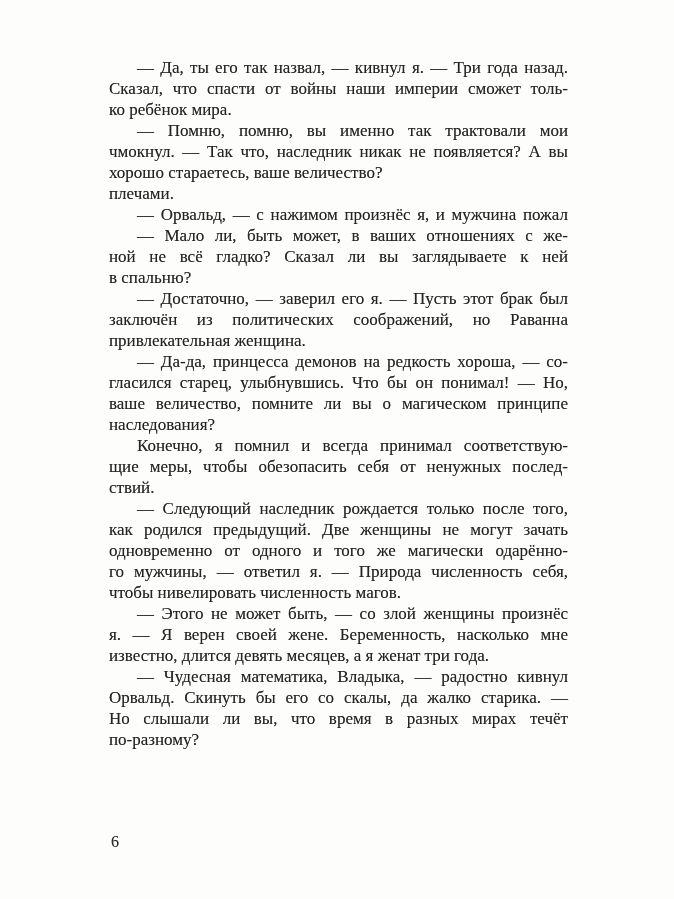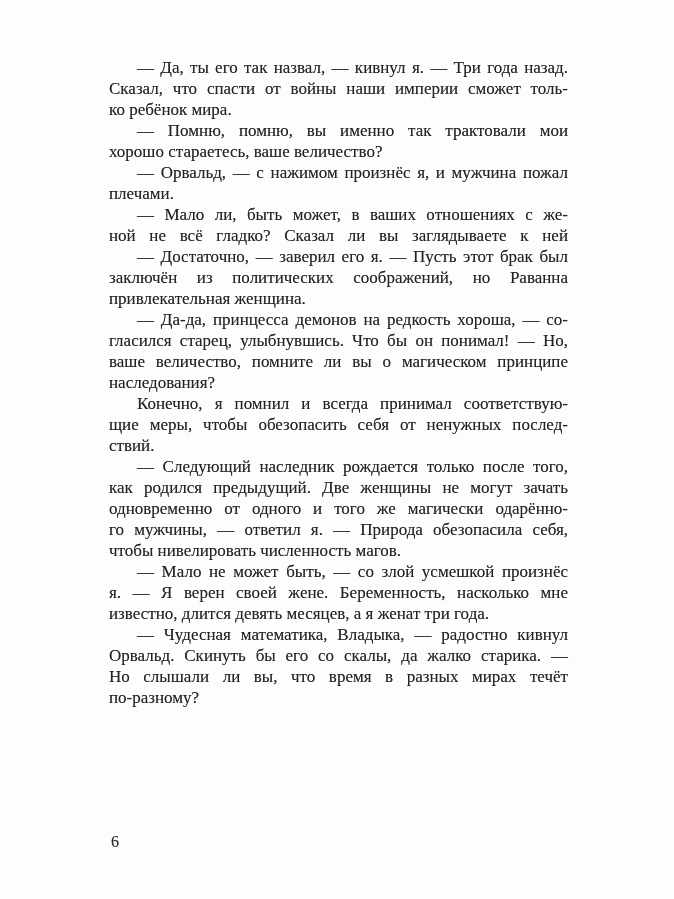--- a/index.html
+++ b/index.html
@@ -48,29 +48,31 @@
 
 <div class="page">
   <div class="text-block">
       <div class="para">
         <div class="line first just">— Да, ты его так назвал, — кивнул я. — Три года назад.</div>
         <div class="line just">Сказал, что спасти от войны наши империи сможет толь-</div>
         <div class="line">ко ребёнок мира.</div>
       </div>
       <div class="para">
         <div class="line first just">— Помню, помню, вы именно так трактовали мои</div>
+        <div class="line just">чмокнул. — Так что, наследник никак не появляется? А вы</div>
         <div class="line">хорошо стараетесь, ваше величество?</div>
       </div>
       <div class="para">
+        <div class="line">плечами.</div>
         <div class="line first just">— Орвальд, — с нажимом произнёс я, и мужчина пожал</div>
-        <div class="line">плечами.</div>
       </div>
       <div class="para">
         <div class="line first just">— Мало ли, быть может, в ваших отношениях с же-</div>
         <div class="line just">ной не всё гладко? Сказал ли вы заглядываете к ней</div>
+        <div class="line">в спальню?</div>
       </div>
       <div class="para">
         <div class="line first just">— Достаточно, — заверил его я. — Пусть этот брак был</div>
         <div class="line just">заключён из политических соображений, но Раванна</div>
         <div class="line">привлекательная женщина.</div>
       </div>
       <div class="para">
         <div class="line first just">— Да-да, принцесса демонов на редкость хороша, — со-</div>
         <div class="line just">гласился старец, улыбнувшись. Что бы он понимал! — Но,</div>
         <div class="line just">ваше величество, помните ли вы о магическом принципе</div>
@@ -78,25 +80,25 @@
       </div>
       <div class="para">
         <div class="line first just">Конечно, я помнил и всегда принимал соответствую-</div>
         <div class="line just">щие меры, чтобы обезопасить себя от ненужных послед-</div>
         <div class="line">ствий.</div>
       </div>
       <div class="para">
         <div class="line first just">— Следующий наследник рождается только после того,</div>
         <div class="line just">как родился предыдущий. Две женщины не могут зачать</div>
         <div class="line just">одновременно от одного и того же магически одарённо-</div>
-        <div class="line just">го мужчины, — ответил я. — Природа обезопасила себя,</div>
+        <div class="line just">го мужчины, — ответил я. — Природа численность себя,</div>
         <div class="line">чтобы нивелировать численность магов.</div>
       </div>
       <div class="para">
-        <div class="line first just">— Мало не может быть, — со злой усмешкой произнёс</div>
+        <div class="line first just">— Этого не может быть, — со злой женщины произнёс</div>
         <div class="line just">я. — Я верен своей жене. Беременность, насколько мне</div>
         <div class="line">известно, длится девять месяцев, а я женат три года.</div>
       </div>
       <div class="para">
         <div class="line first just">— Чудесная математика, Владыка, — радостно кивнул</div>
         <div class="line just">Орвальд. Скинуть бы его со скалы, да жалко старика. —</div>
         <div class="line just">Но слышали ли вы, что время в разных мирах течёт</div>
         <div class="line">по-разному?</div>
       </div>
     </div>

